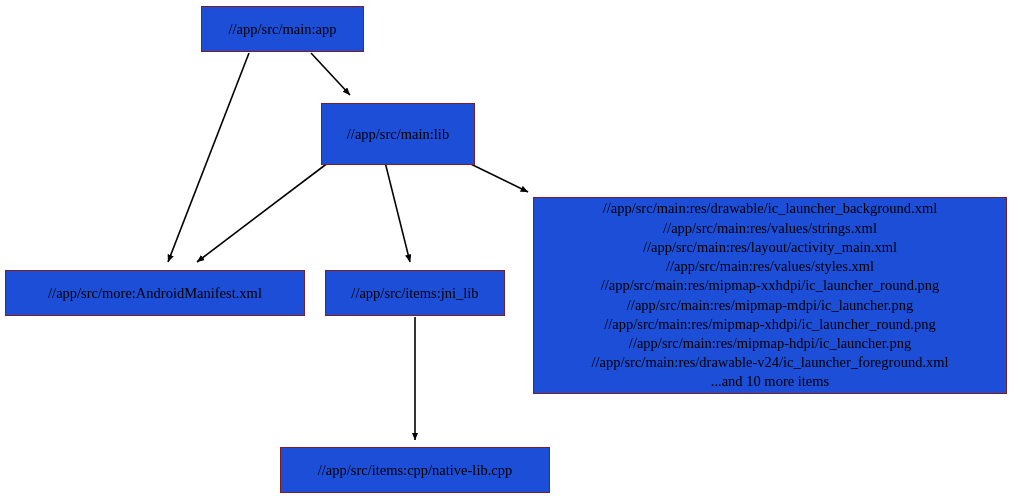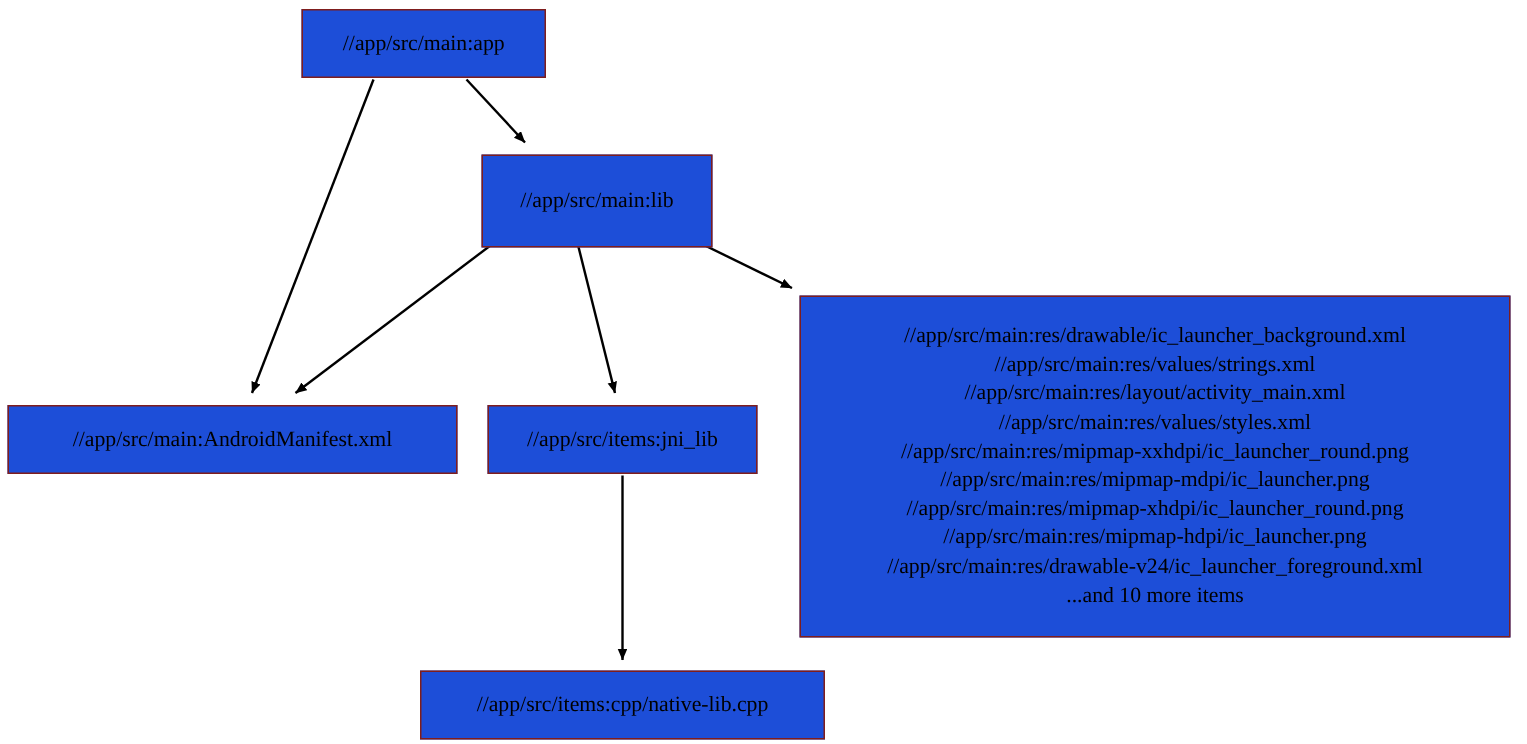--- a/index.html
+++ b/index.html
@@ -49,21 +49,21 @@
     display: block;
     width: 100%;
     text-align: center;
     white-space: pre;
   }
   
   #node-app        { left: 201px; top: 6px;   width: 163px; height: 46px; }
   #node-lib        { left: 301px; top: 103px; width: 154px; height: 62px; margin-left: 20px; }
   #node-manifest   { left: 5px;   top: 270px; width: 300px; height: 46px; }
   #node-jni-lib    { left: 325px; top: 270px; width: 180px; height: 46px; }
-  #node-resources  { left: 533px; top: 197px; width: 474px; height: 228px;
+  #node-resources  { left: 533px; top: 197px; width: 474px; height: 197px;
                      align-items: center; justify-content: flex-start; }
   #node-native-lib { left: 280px; top: 447px; width: 270px; height: 46px; }
   #node-resources .node-label {
     font-size: 14.5px;
     line-height: 19.2px;
   }
 </style>
 </head>
 <body>
 
@@ -91,21 +91,21 @@
 
   <div class="node" id="node-app">
     <span class="node-label">//app/src/main:app</span>
   </div>
 
   <div class="node" id="node-lib">
     <span class="node-label">//app/src/main:lib</span>
   </div>
 
   <div class="node" id="node-manifest">
-    <span class="node-label">//app/src/main:AndroidManifest.xml</span>
+    <span class="node-label">//app/src/more:AndroidManifest.xml</span>
   </div>
 
   <div class="node" id="node-jni-lib">
     <span class="node-label">//app/src/items:jni_lib</span>
   </div>
 
   <div class="node" id="node-native-lib">
     <span class="node-label">//app/src/items:cpp/native-lib.cpp</span>
   </div>
 

